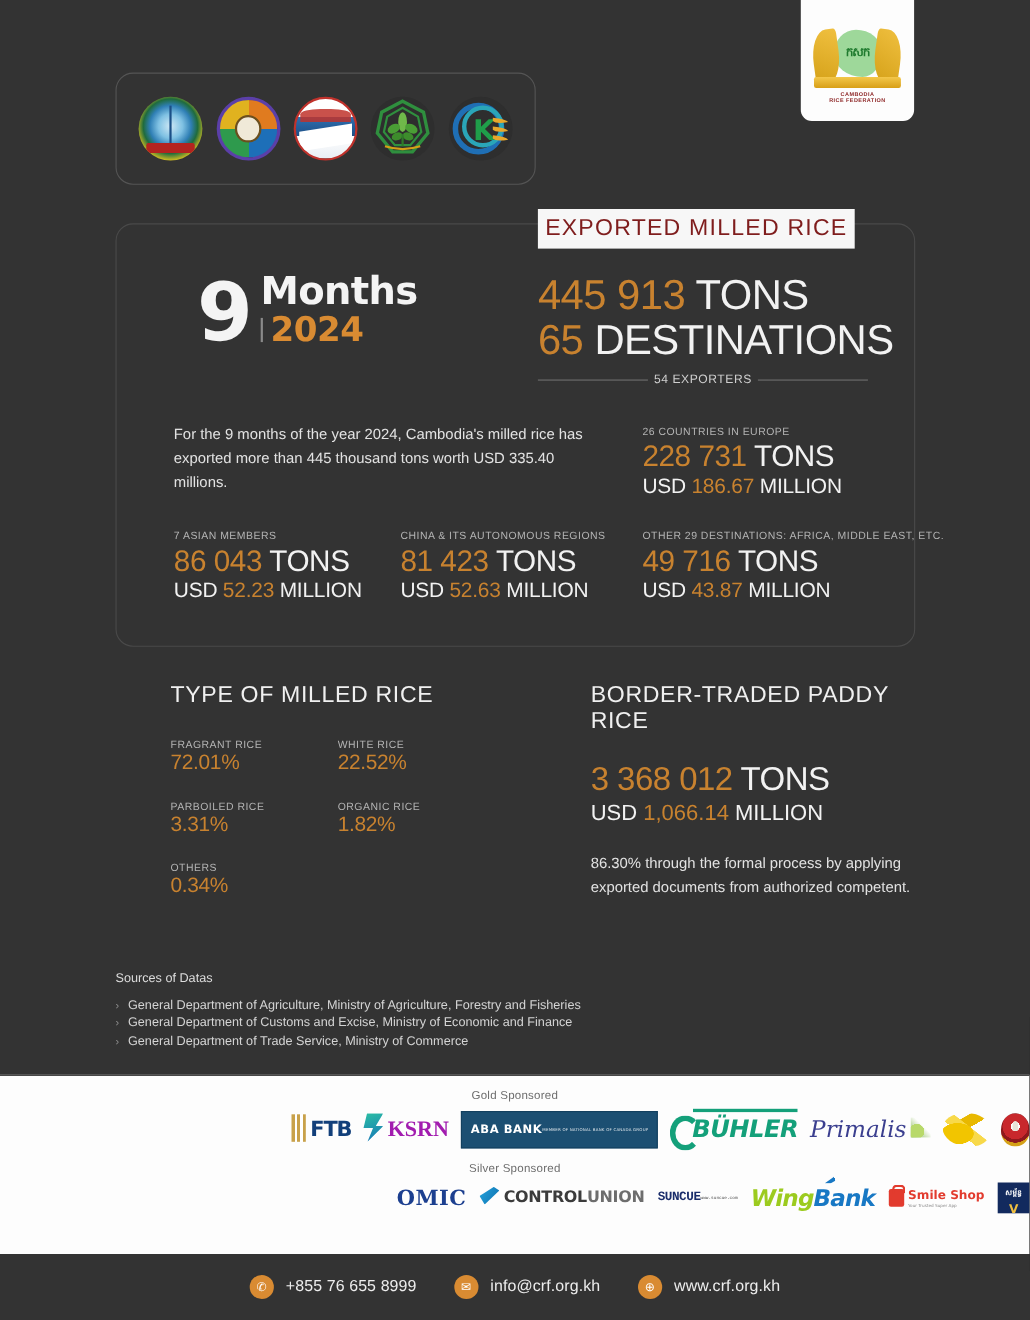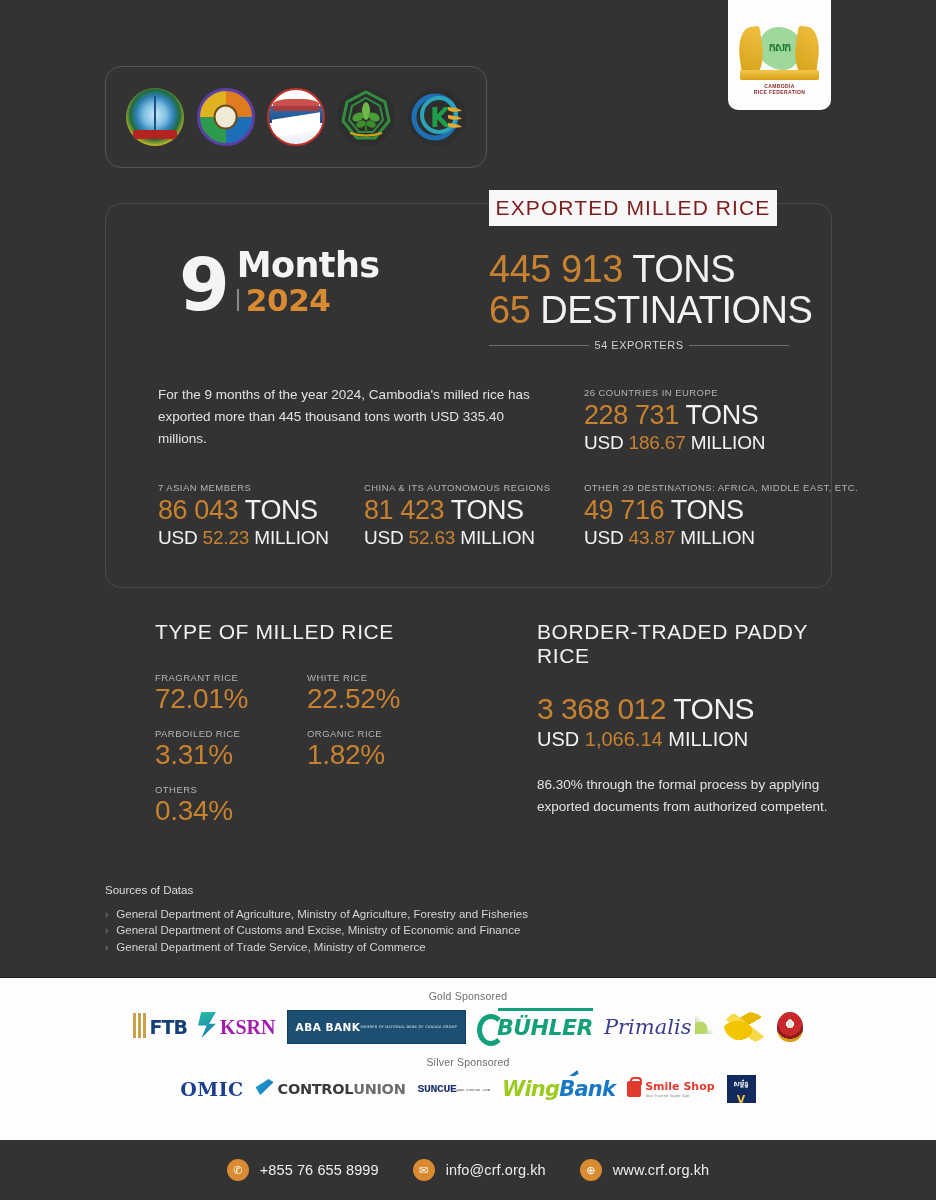--- a/index.html
+++ b/index.html
@@ -125,21 +125,21 @@
 
   
   .mid { position:absolute; left:105px; top:620px; width:730px; }
   .sec-head{ font-size:21px; color:#f0f0f0; letter-spacing:.6px; font-weight:400;}
   .mid-left{ position:absolute; left:50px; top:0; width:390px;}
   .mid-right{ position:absolute; left:432px; top:0; width:300px;}
 
   .type-grid{ position:relative; margin-top:28px; height:155px;}
   .type-item{ position:absolute; }
   .type-item .cap{ font-size:9.5px; color:#b4b4b4; letter-spacing:.45px; margin-bottom:1px; white-space:nowrap;}
-  .type-item .val{ font-size:28px; color:#c8822f; font-weight:300; line-height:1.1; letter-spacing:-.3px;}
+  .type-item .val{ font-size:19px; color:#c8822f; font-weight:300; line-height:1.1; letter-spacing:-.3px;}
   .ti-0{ left:0; top:0;} .ti-1{ left:152px; top:0;}
   .ti-2{ left:0; top:56px;} .ti-3{ left:152px; top:56px;}
   .ti-4{ left:0; top:112px;}
 
   .btr-tons{ margin-top:24px; font-size:30px; line-height:1.13; color:#f2f2f2; font-weight:300; white-space:nowrap; letter-spacing:-.5px;}
   .btr-tons .num{ color:#c8822f;}
   .btr-usd{ font-size:20px; line-height:1.3; color:#f2f2f2; font-weight:300; white-space:nowrap;}
   .btr-usd .num{ color:#c8822f;}
   .btr-note{ margin-top:22px; font-size:13.5px; line-height:1.62; color:#e2e2e2;}
 
@@ -148,21 +148,21 @@
   .src-title{ font-size:11.5px; color:#dcdcdc; margin-bottom:10px;}
   .src-row{ display:flex; align-items:baseline; gap:8px; font-size:11.5px; color:#d4d4d4; line-height:1.42;}
   .src-row .chev{ color:#8d8d8d; font-size:10px;}
 
   
   .sponsors{
     position:absolute; left:0; top:977px; width:936px; height:163px;
     background:#fdfdfd; border-top:1px solid #1c1c1c;
   }
   .sp-title{ text-align:center; font-size:10.5px; color:#6d6d6d; margin-top:12px; letter-spacing:.2px;}
-  .sp-row{ display:flex; align-items:center; justify-content:center; gap:11px; margin-top:8px; height:34px;}
+  .sp-row{ display:flex; align-items:center; justify-content:flex-end; gap:11px; margin-top:8px; height:34px;}
   .sp-row.silver{ gap:12px; margin-top:7px; height:28px;}
 
   
   .lg{ display:flex; align-items:center; height:100%; font-family:"DejaVu Sans", sans-serif;}
   .lg-ftb{ font-size:19px; font-weight:bold; color:#123f7a; letter-spacing:-1px; position:relative; padding-left:17px;}
   .lg-ftb::before{content:"";position:absolute;left:0;top:3px;width:13px;height:25px;
      background:linear-gradient(90deg,#c8a14a 0 3px,#fff 3px 5px,#c8a14a 5px 8px,#fff 8px 10px,#c8a14a 10px 13px);}
   .lg-ksrn{ font-size:20px; font-weight:bold; color:#a21caf; letter-spacing:0px; position:relative; padding-left:22px;font-family:Liberation Serif, serif;}
   .lg-ksrn::before{content:"";position:absolute;left:0;top:2px;width:18px;height:26px;
      background:linear-gradient(160deg,#2bbfa3,#1774b8); clip-path:polygon(18% 0,100% 0,62% 45%,100% 45%,20% 100%,48% 52%,0 52%);}

